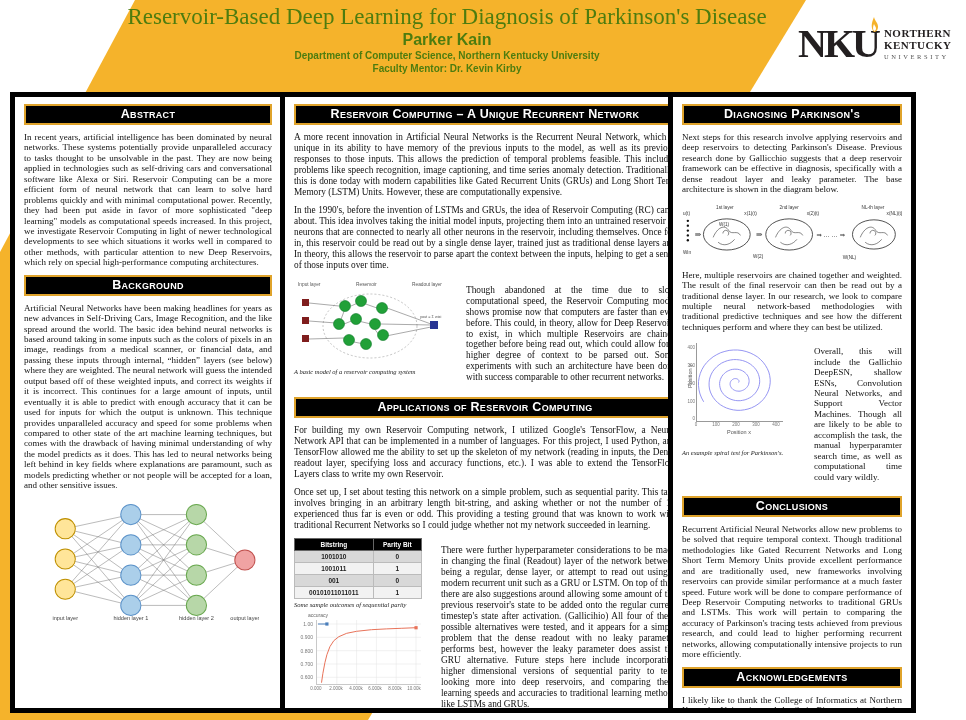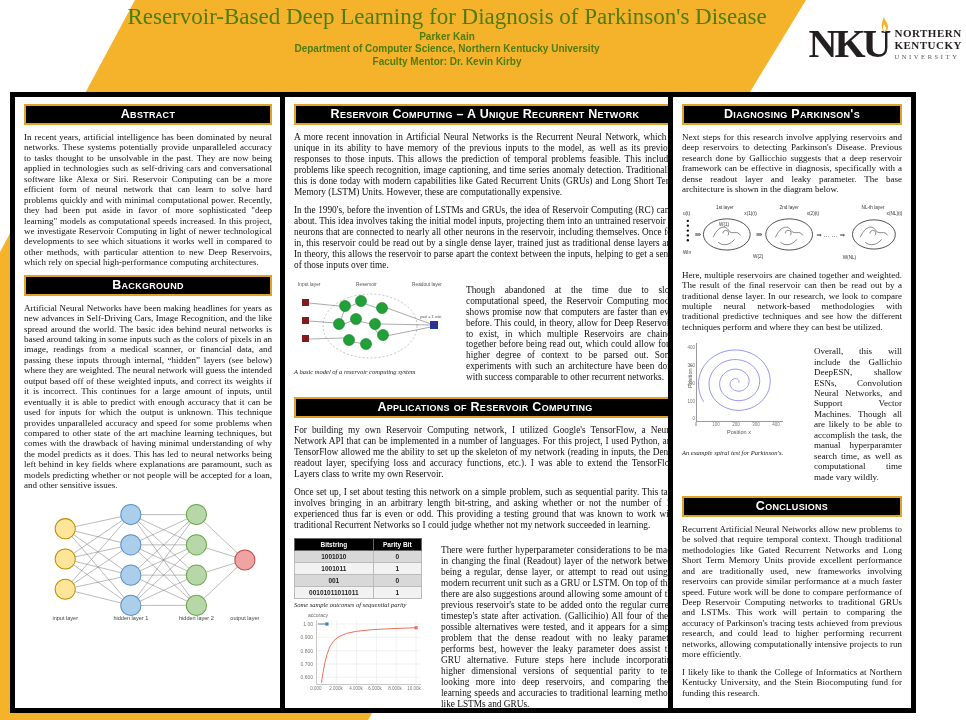--- a/index.html
+++ b/index.html
@@ -3,23 +3,23 @@
 <meta charset="utf-8">
 <style>
   html,body{margin:0;padding:0;}
   body{width:966px;height:720px;position:relative;overflow:hidden;background:#fff;
        font-family:"Liberation Serif","DejaVu Serif",serif;}
   .bg-gold{position:absolute;left:0;top:0;width:966px;height:720px;background:#F5B32B;
        clip-path:polygon(135px 0,806px 0,368px 720px,0 720px,0 252px);}
   
   .hdr{position:absolute;left:112px;top:5px;width:670px;text-align:center;color:#4d7c0f;}
   .hdr .title{font-size:23px;line-height:1.05;}
-  .hdr .author{font-family:"Liberation Sans",sans-serif;font-weight:bold;font-size:10px;margin-top:2px;}
+  .hdr .author{font-family:"Liberation Sans",sans-serif;font-weight:bold;font-size:16px;margin-top:2px;}
   .hdr .sub{font-family:"Liberation Sans",sans-serif;font-weight:bold;font-size:10px;line-height:1.3;}
-  .logo{position:absolute;left:798px;top:24px;width:164px;display:flex;align-items:center;gap:6px;justify-content:flex-end;}
+  .logo{position:absolute;left:798px;top:24px;width:164px;display:flex;align-items:center;gap:6px;}
   .logo .acro{font-family:"Liberation Serif",serif;font-weight:bold;font-size:40px;letter-spacing:-3px;
        color:#231f20;position:relative;line-height:1;}
   .logo .flame{position:absolute;right:-1px;top:-7px;}
   .logo .nm{color:#231f20;font-family:"Liberation Serif",serif;}
   .logo .nm .l{font-size:11px;font-weight:bold;letter-spacing:.5px;line-height:1.08;}
   .logo .nm .u{font-size:6.5px;letter-spacing:2.6px;color:#555;margin-top:1px;}
   
   .panel{position:absolute;top:92px;height:621px;background:#fff;border:5px solid #000;
        box-sizing:border-box;padding:7px 9px;overflow:hidden;}
   .p-left{left:10px;width:276px;}
@@ -326,18 +326,19 @@
         </div>
         <span class="xt" style="left:6px">0</span>
         <span class="xt" style="left:26px">100</span>
         <span class="xt" style="left:46px">200</span>
         <span class="xt" style="left:66px">300</span>
         <span class="xt" style="left:86px">400</span>
         <span class="xlab">Position x</span>
       </div>
       <div class="cap">An example spiral test for Parkinson's.</div>
     </div>
-    <p class="bt flexfill">Overall, this will include the Gallichio DeepESN, shallow ESNs, Convolution Neural Networks, and Support Vector Machines. Though all are likely to be able to accomplish the task, the manual hyperparamter search time, as well as computational time made vary wildly.</p>
+    <p class="bt flexfill">Overall, this will include the Gallichio DeepESN, shallow ESNs, Convolution Neural Networks, and Support Vector Machines. Though all are likely to be able to accomplish the task, the manual hyperparamter search time, as well as computational time could vary wildly.</p>
   </div>
   <div class="sec-h">Conclusions</div>
   <p class="bt">Recurrent Artificial Neural Networks allow new problems to be solved that require temporal context. Though traditional methodologies like Gated Recurrent Networks and Long Short Term Memory Units provide excellent performance and are traditionally used, new frameworks involving reservoirs can provide similar performance at a much faster speed. Future work will be done to compare performance of Deep Reservoir Computing networks to traditional GRUs and LSTMs. This work will pertain to comparing the accuracy of Parkinson's tracing tests achieved from previous research, and could lead to higher performing recurrent networks, allowing computationally intensive projects to run more efficiently.</p>
+  <div class="sec-h">Acknowledgements</div>
   <p class="bt">I likely like to thank the College of Informatics at Northern Kentucky University, and the Stein Biocomputing fund for funding this research.</p>
 </div>
 
 </body></html>

